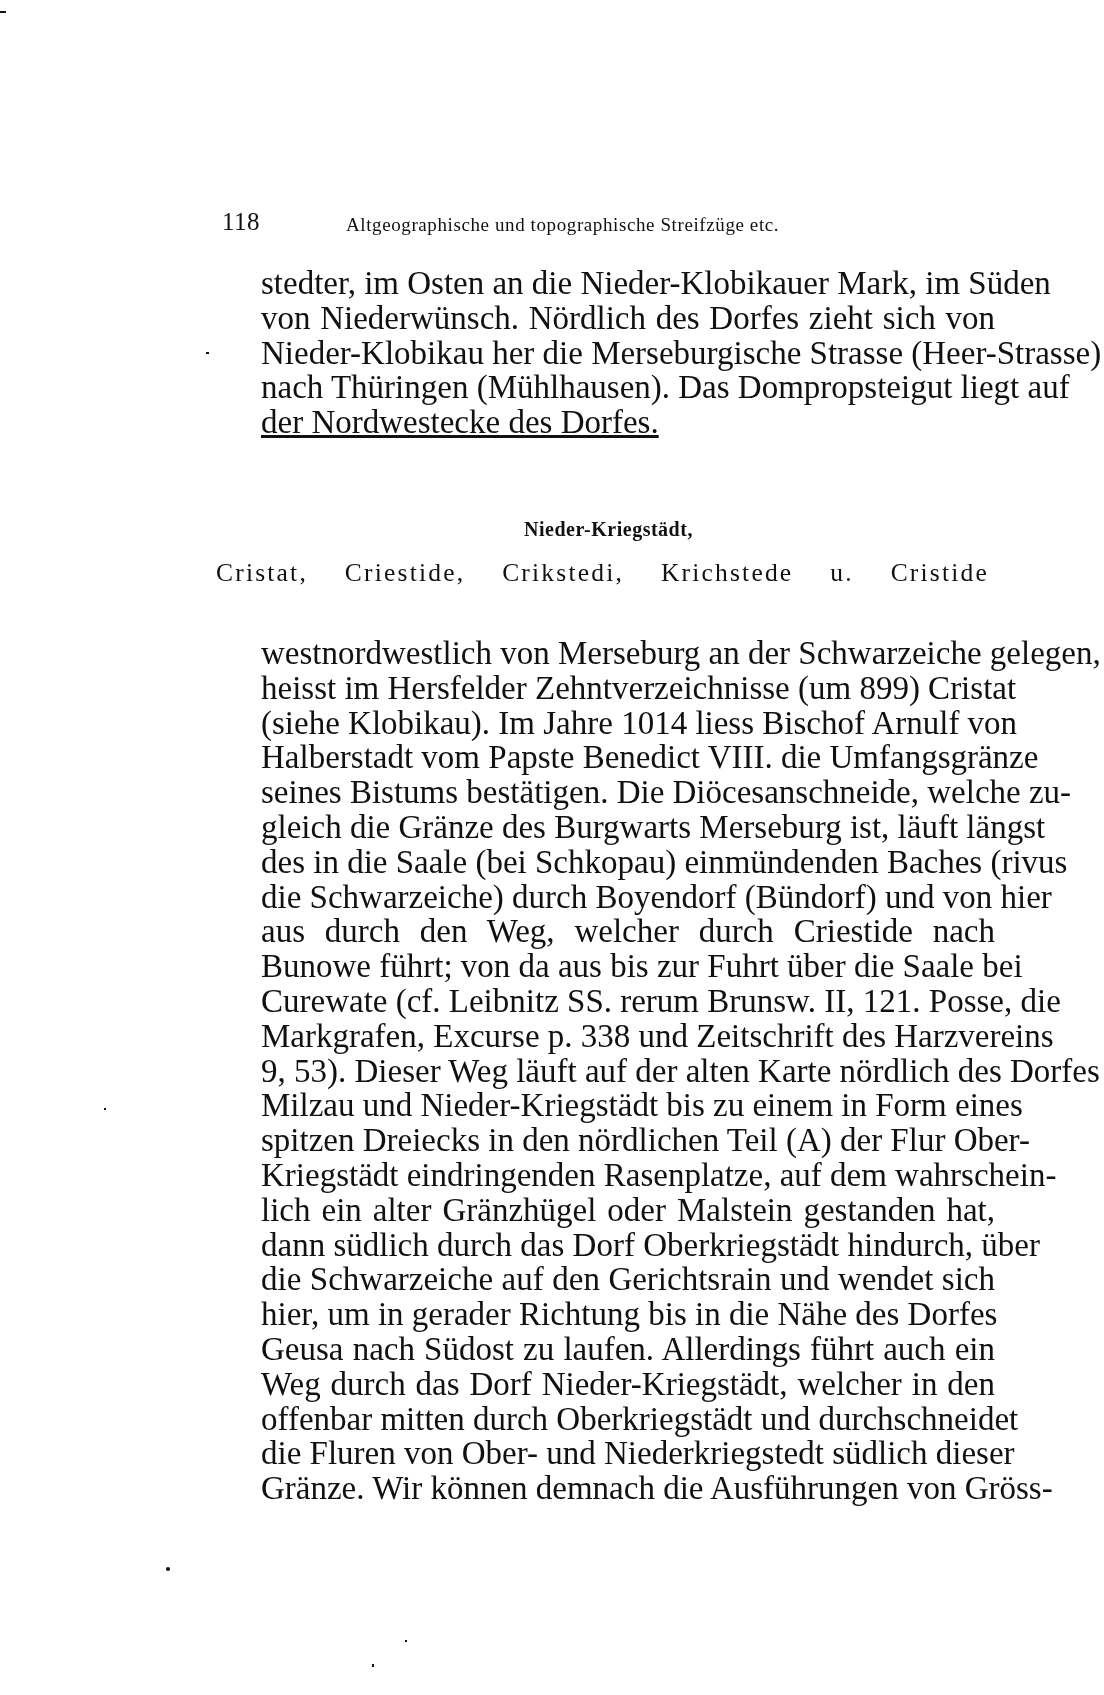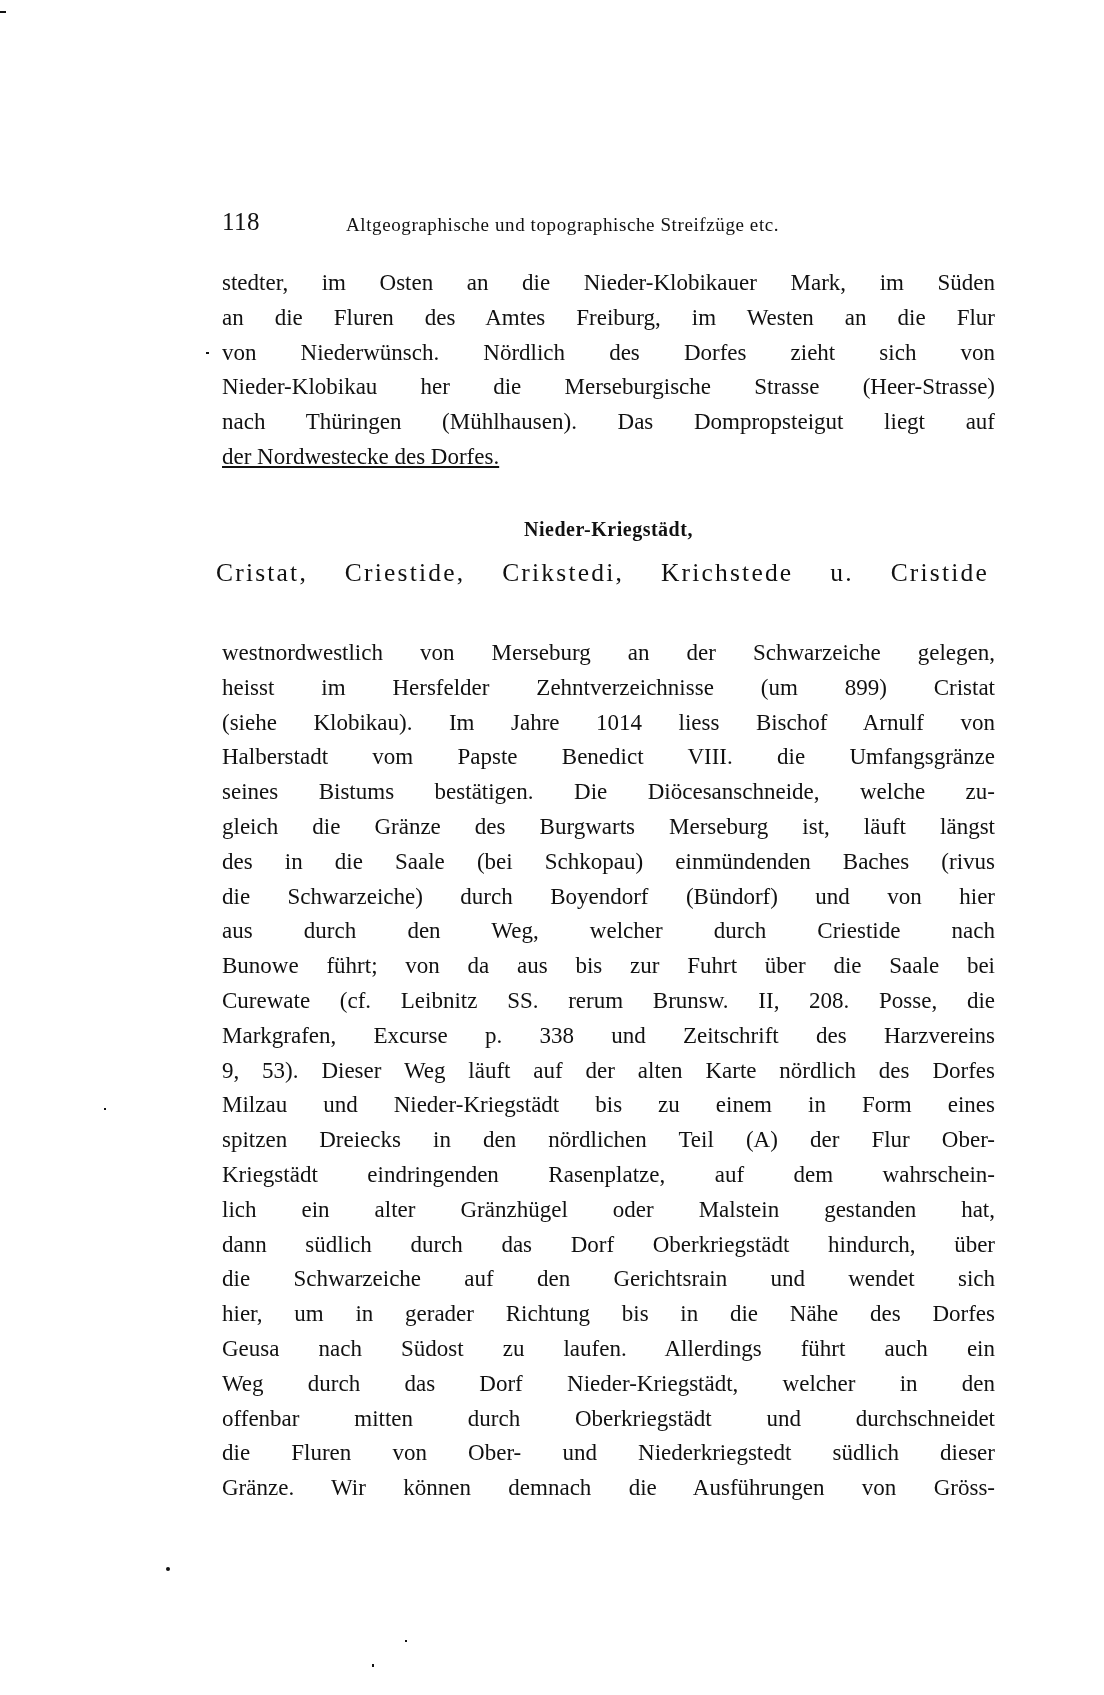--- a/index.html
+++ b/index.html
@@ -46,25 +46,26 @@
     }
     .block {
       position: absolute;
       left: 222px;
       width: 773px;
     }
     .line {
       display: block;
       height: 34.8px;
       line-height: 34.8px;
-      font-size: 23px;
+      font-size: 33px;
       text-align: justify;
       text-align-last: justify;
       white-space: nowrap;
       overflow: visible;
+      margin-left: 39px;
     }
     .line.last {
       text-align-last: left;
       text-decoration: underline;
     }
     .block-top { top: 266px; }
     .section-heading {
       position: absolute;
       left: 222px;
       width: 773px;
@@ -96,42 +97,41 @@
 
 <div class="page">
 
   <div class="running-head">
     <span class="page-number">118</span>
     <span class="running-title">Altgeographische und topographische Streifzüge etc.</span>
   </div>
 
   <div class="block block-top">
     <span class="line">stedter, im Osten an die Nieder-Klobikauer Mark, im Süden</span>
-    <span class="line">an die Fluren des Amtes Freiburg, im Westen an die Flur</span>
     <span class="line">von Niederwünsch. Nördlich des Dorfes zieht sich von</span>
     <span class="line">Nieder-Klobikau her die Merseburgische Strasse (Heer-Strasse)</span>
     <span class="line">nach Thüringen (Mühlhausen). Das Dompropsteigut liegt auf</span>
     <span class="line last">der Nordwestecke des Dorfes.</span>
   </div>
 
   <div class="section-heading">Nieder-Kriegstädt,</div>
   <div class="section-subtitle">Cristat, Criestide, Crikstedi, Krichstede u. Cristide</div>
 
   <div class="block block-main">
     <span class="line">westnordwestlich von Merseburg an der Schwarzeiche gelegen,</span>
     <span class="line">heisst im Hersfelder Zehntverzeichnisse (um 899) Cristat</span>
     <span class="line">(siehe Klobikau). Im Jahre 1014 liess Bischof Arnulf von</span>
     <span class="line">Halberstadt vom Papste Benedict VIII. die Umfangsgränze</span>
     <span class="line">seines Bistums bestätigen. Die Diöcesanschneide, welche zu-</span>
     <span class="line">gleich die Gränze des Burgwarts Merseburg ist, läuft längst</span>
     <span class="line">des in die Saale (bei Schkopau) einmündenden Baches (rivus</span>
     <span class="line">die Schwarzeiche) durch Boyendorf (Bündorf) und von hier</span>
     <span class="line">aus durch den Weg, welcher durch Criestide nach</span>
     <span class="line">Bunowe führt; von da aus bis zur Fuhrt über die Saale bei</span>
-    <span class="line">Curewate (cf. Leibnitz SS. rerum Brunsw. II, 208. Posse, die</span>
+    <span class="line">Curewate (cf. Leibnitz SS. rerum Brunsw. II, 121. Posse, die</span>
     <span class="line">Markgrafen, Excurse p. 338 und Zeitschrift des Harzvereins</span>
     <span class="line">9, 53). Dieser Weg läuft auf der alten Karte nördlich des Dorfes</span>
     <span class="line">Milzau und Nieder-Kriegstädt bis zu einem in Form eines</span>
     <span class="line">spitzen Dreiecks in den nördlichen Teil (A) der Flur Ober-</span>
     <span class="line">Kriegstädt eindringenden Rasenplatze, auf dem wahrschein-</span>
     <span class="line">lich ein alter Gränzhügel oder Malstein gestanden hat,</span>
     <span class="line">dann südlich durch das Dorf Oberkriegstädt hindurch, über</span>
     <span class="line">die Schwarzeiche auf den Gerichtsrain und wendet sich</span>
     <span class="line">hier, um in gerader Richtung bis in die Nähe des Dorfes</span>
     <span class="line">Geusa nach Südost zu laufen. Allerdings führt auch ein</span>

